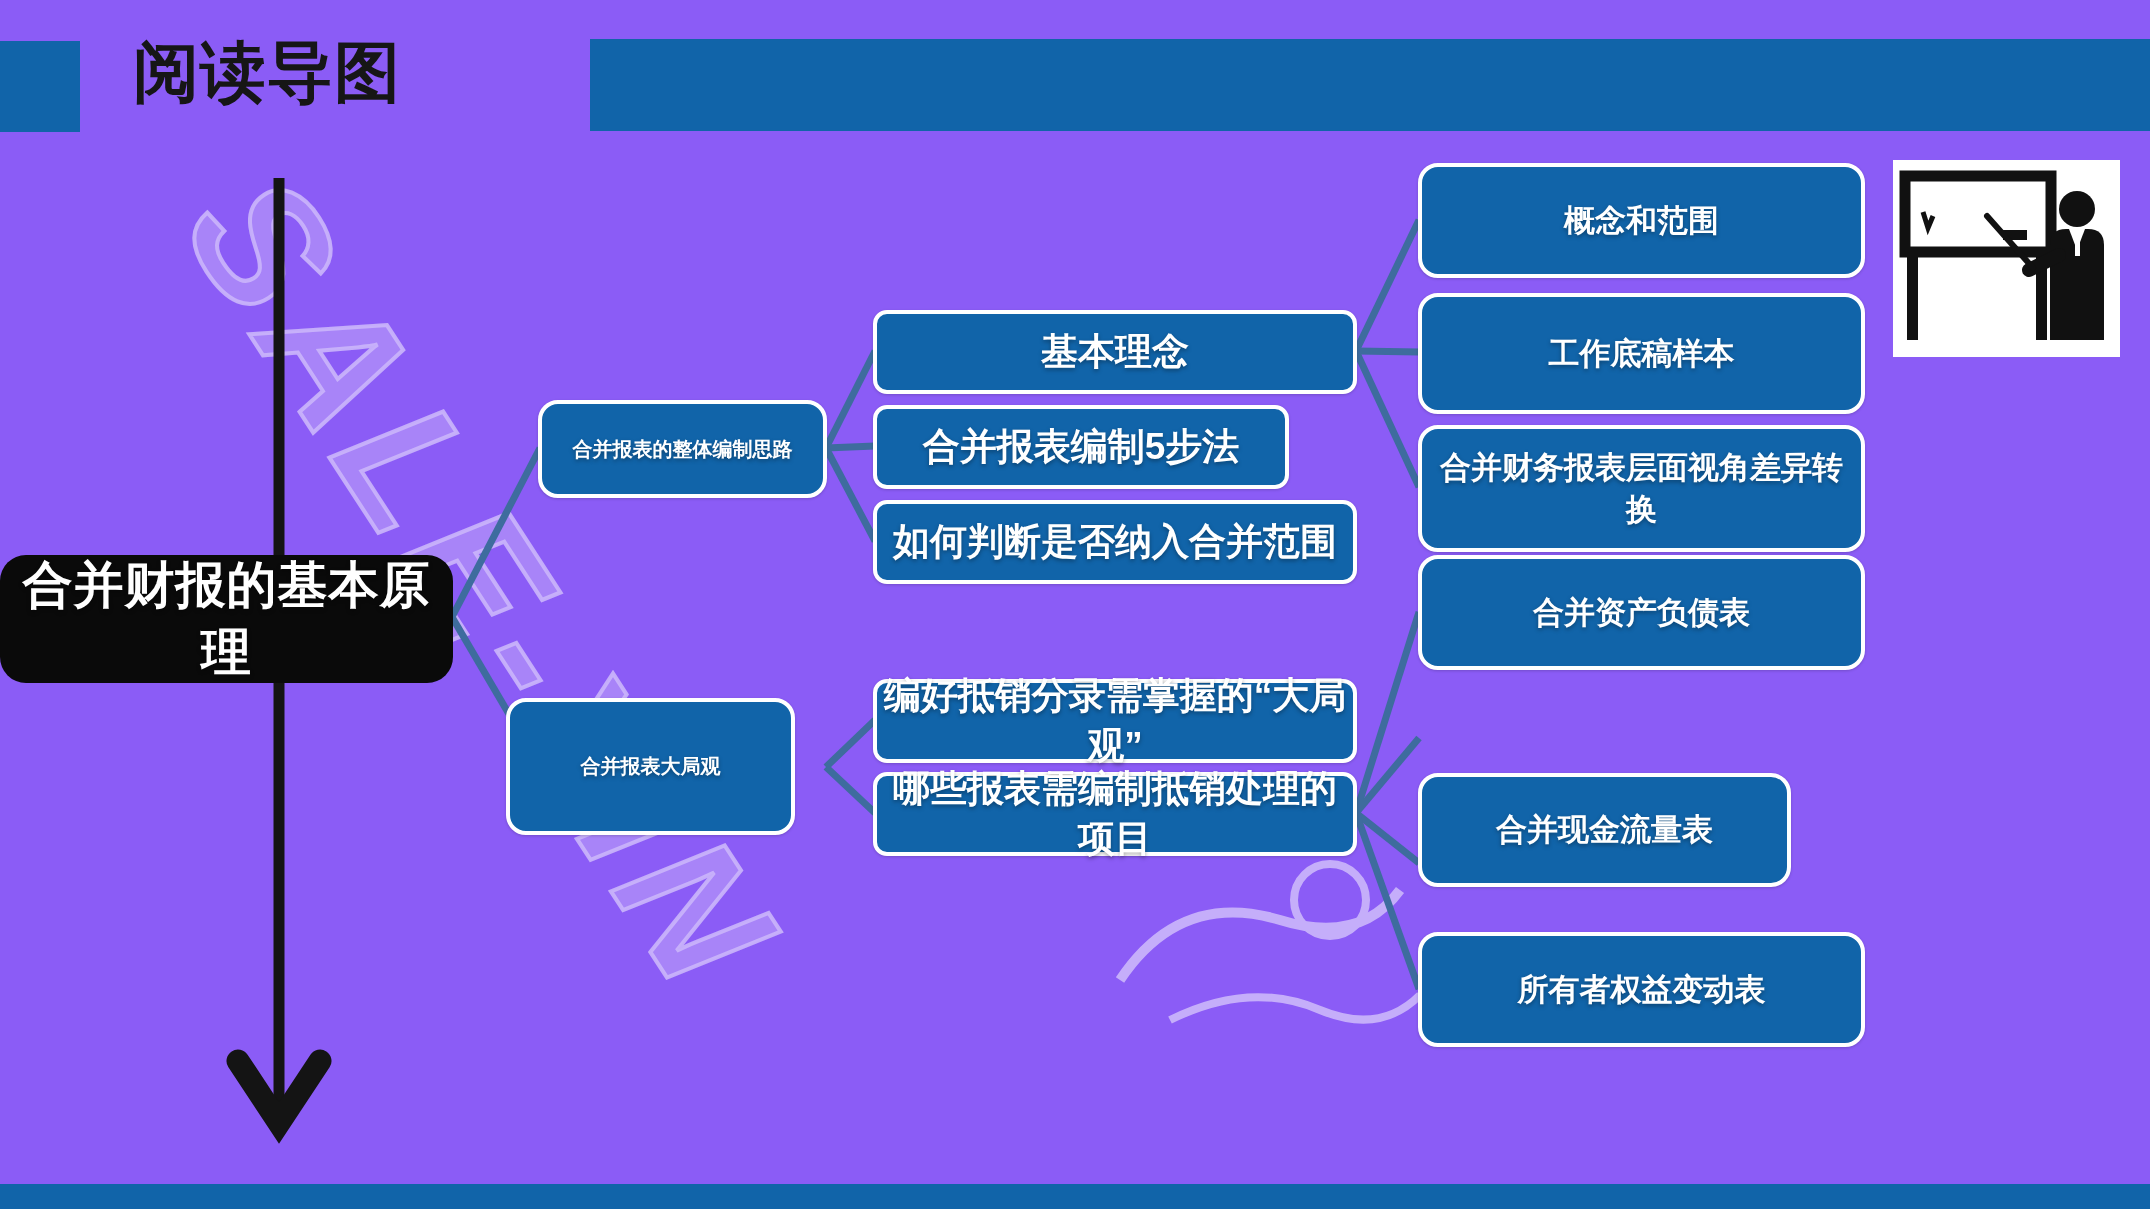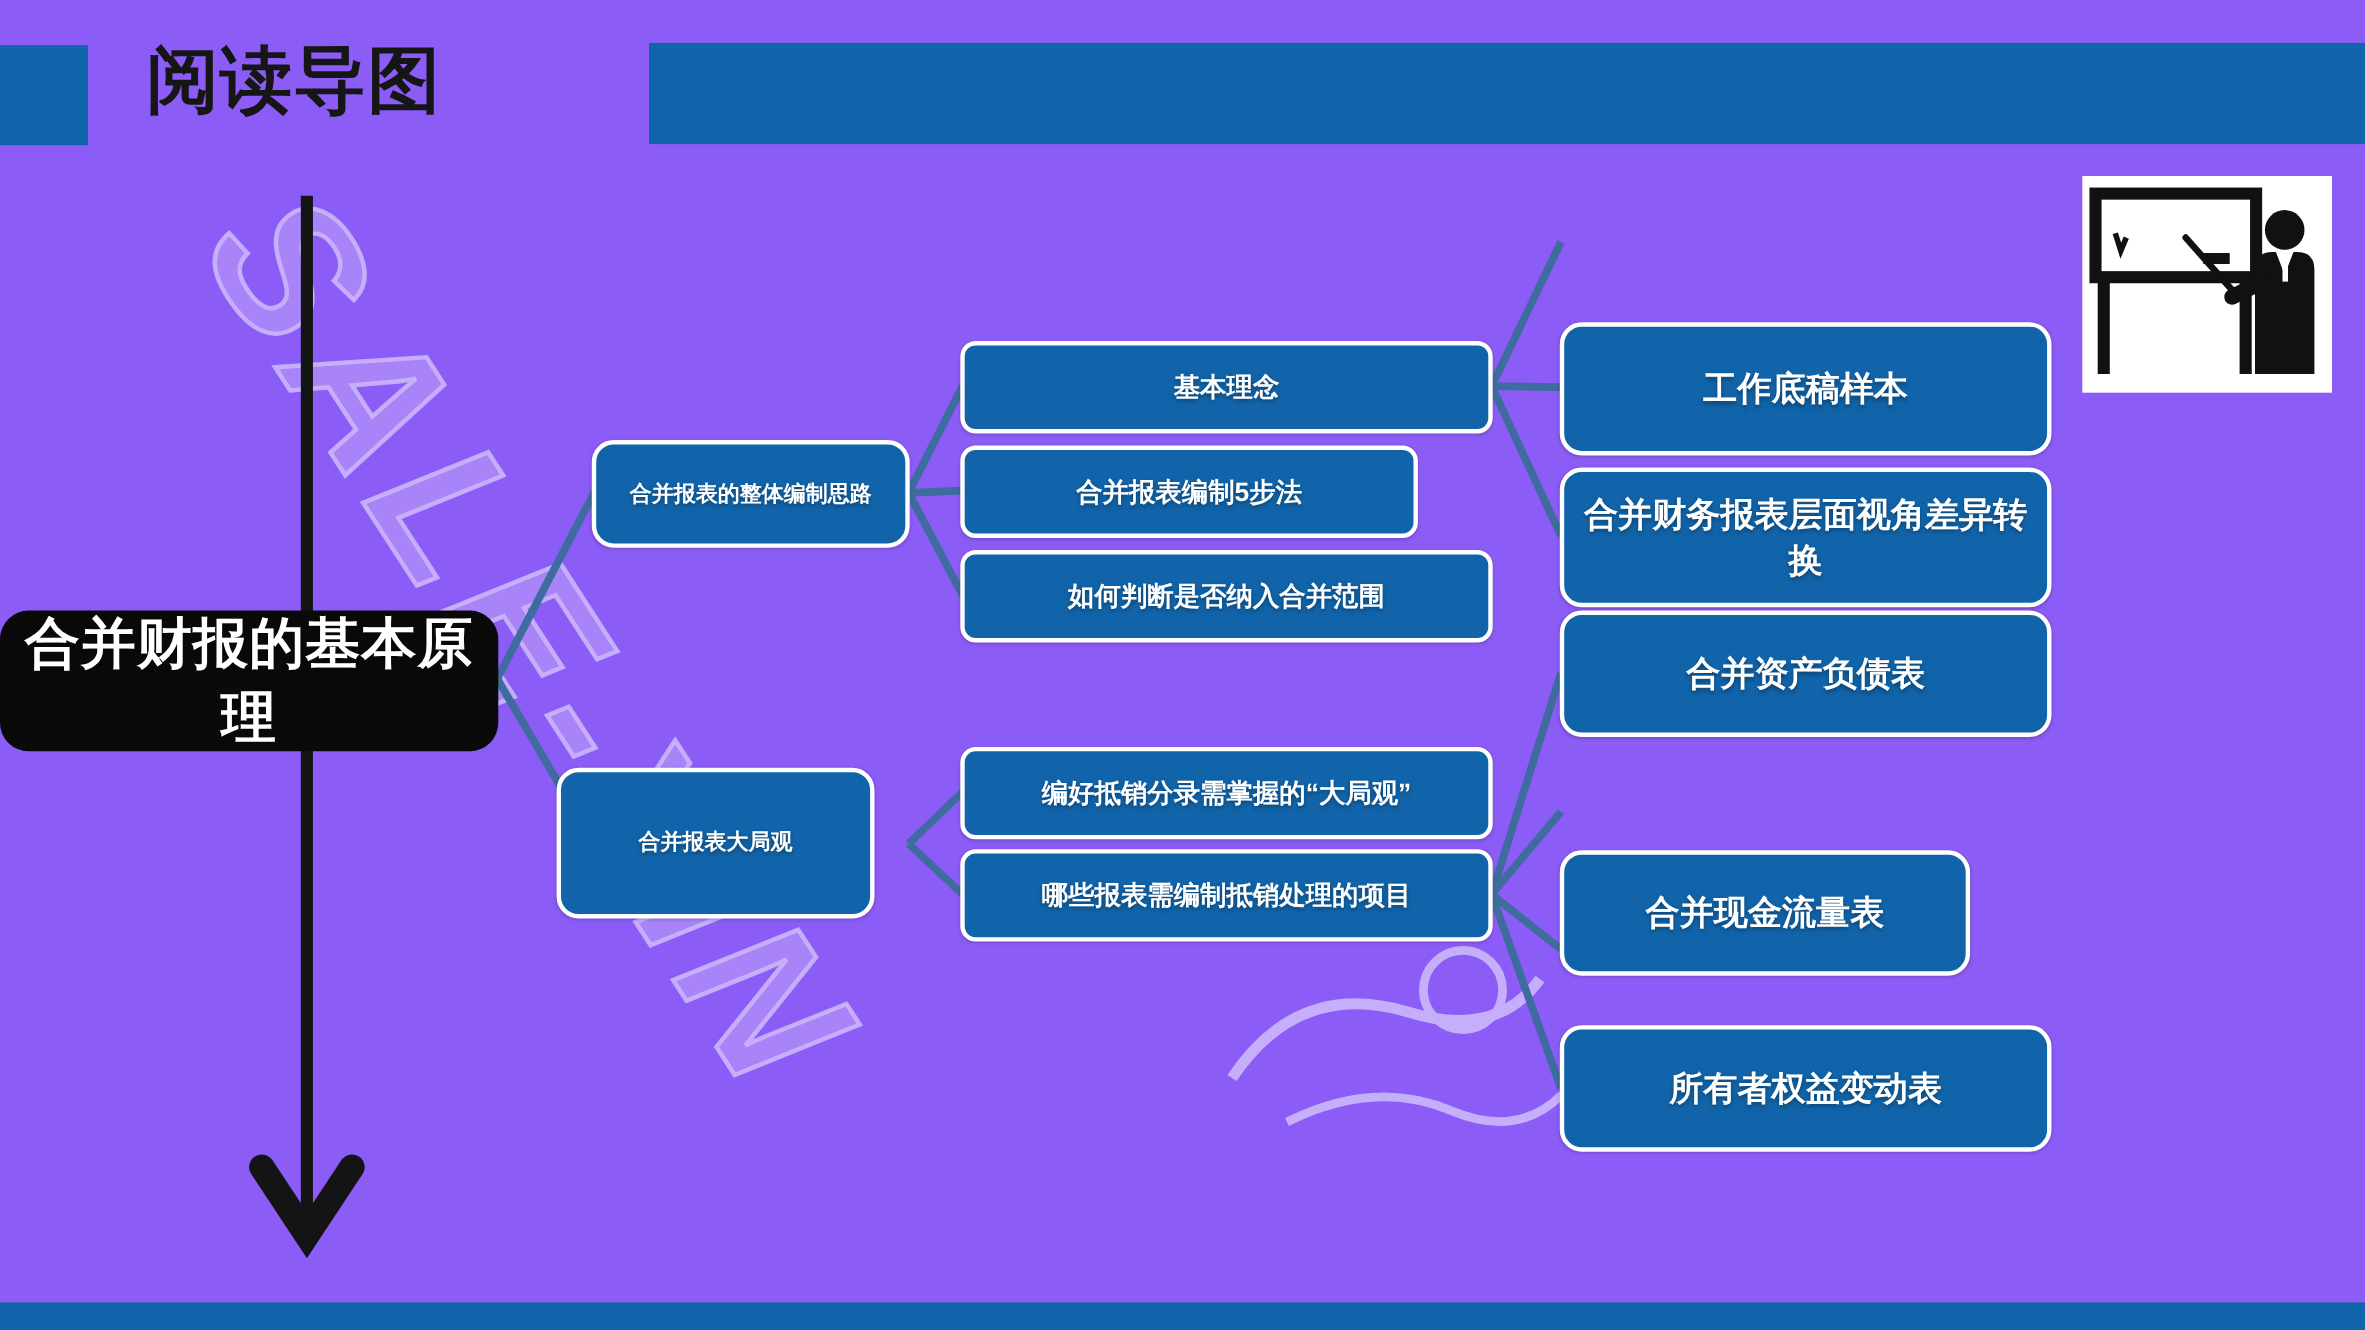--- a/index.html
+++ b/index.html
@@ -18,21 +18,21 @@
   .decor-swirl{position:absolute;left:1080px;top:760px;z-index:1;opacity:.5;}
   
   .connector-layer{position:absolute;left:0;top:0;z-index:2;}
   
   .node{position:absolute;display:flex;align-items:center;justify-content:center;text-align:center;
         color:#ffffff;font-weight:bold;z-index:3;box-sizing:border-box;
         text-shadow:0 2px 4px rgba(0,0,0,.35);}
   .node.black{background:#0a0a0a;border-radius:26px;font-size:50px;letter-spacing:1px;}
   .node.blue{background:#1164a9;border:4px solid #ffffff;box-shadow:0 1px 3px rgba(0,0,0,.18);}
   .lv2{border-radius:20px;font-size:20px;line-height:1.45;padding:0 12px;}
-  .lv3{border-radius:14px;font-size:24px;padding:0 6px;}
+  .lv3{border-radius:14px;font-size:37px;padding:0 6px;}
   .lv4{border-radius:20px;font-size:31px;padding:0 4px;}
   .teacher-panel{position:absolute;left:1893px;top:160px;width:227px;height:197px;background:#ffffff;z-index:3;}
 </style>
 </head>
 <body>
 
 <div class="stage">
 
   <div class="corner-square"></div>
   <h1 class="page-title">阅读导图</h1>
@@ -77,20 +77,21 @@
 
   <div class="node blue lv2" style="left:538px;top:400px;width:289px;height:98px">合并报表的整体编制思路</div>
   <div class="node blue lv2" style="left:506px;top:698px;width:289px;height:137px">合并报表大局观</div>
 
   <div class="node blue lv3" style="left:873px;top:310px;width:484px;height:84px">基本理念</div>
   <div class="node blue lv3" style="left:873px;top:405px;width:416px;height:84px">合并报表编制5步法</div>
   <div class="node blue lv3" style="left:873px;top:500px;width:484px;height:84px">如何判断是否纳入合并范围</div>
   <div class="node blue lv3" style="left:873px;top:679px;width:484px;height:84px">编好抵销分录需掌握的“大局观”</div>
   <div class="node blue lv3" style="left:873px;top:772px;width:484px;height:84px">哪些报表需编制抵销处理的项目</div>
 
+  <div class="node blue lv4" style="left:1418px;top:163px;width:447px;height:115px">概念和范围</div>
   <div class="node blue lv4" style="left:1418px;top:293px;width:447px;height:121px">工作底稿样本</div>
   <div class="node blue lv4" style="left:1418px;top:425px;width:447px;height:127px">合并财务报表层面视角差异转换</div>
 
   <div class="node blue lv4" style="left:1418px;top:555px;width:447px;height:115px">合并资产负债表</div>
   <div class="node blue lv4" style="left:1418px;top:773px;width:373px;height:114px">合并现金流量表</div>
   <div class="node blue lv4" style="left:1418px;top:932px;width:447px;height:115px">所有者权益变动表</div>
 
   <div class="teacher-panel">
     <svg width="227" height="197" viewBox="0 0 227 197">
       <rect x="12" y="16" width="146" height="76" fill="#ffffff" stroke="#111111" stroke-width="11"></rect>

